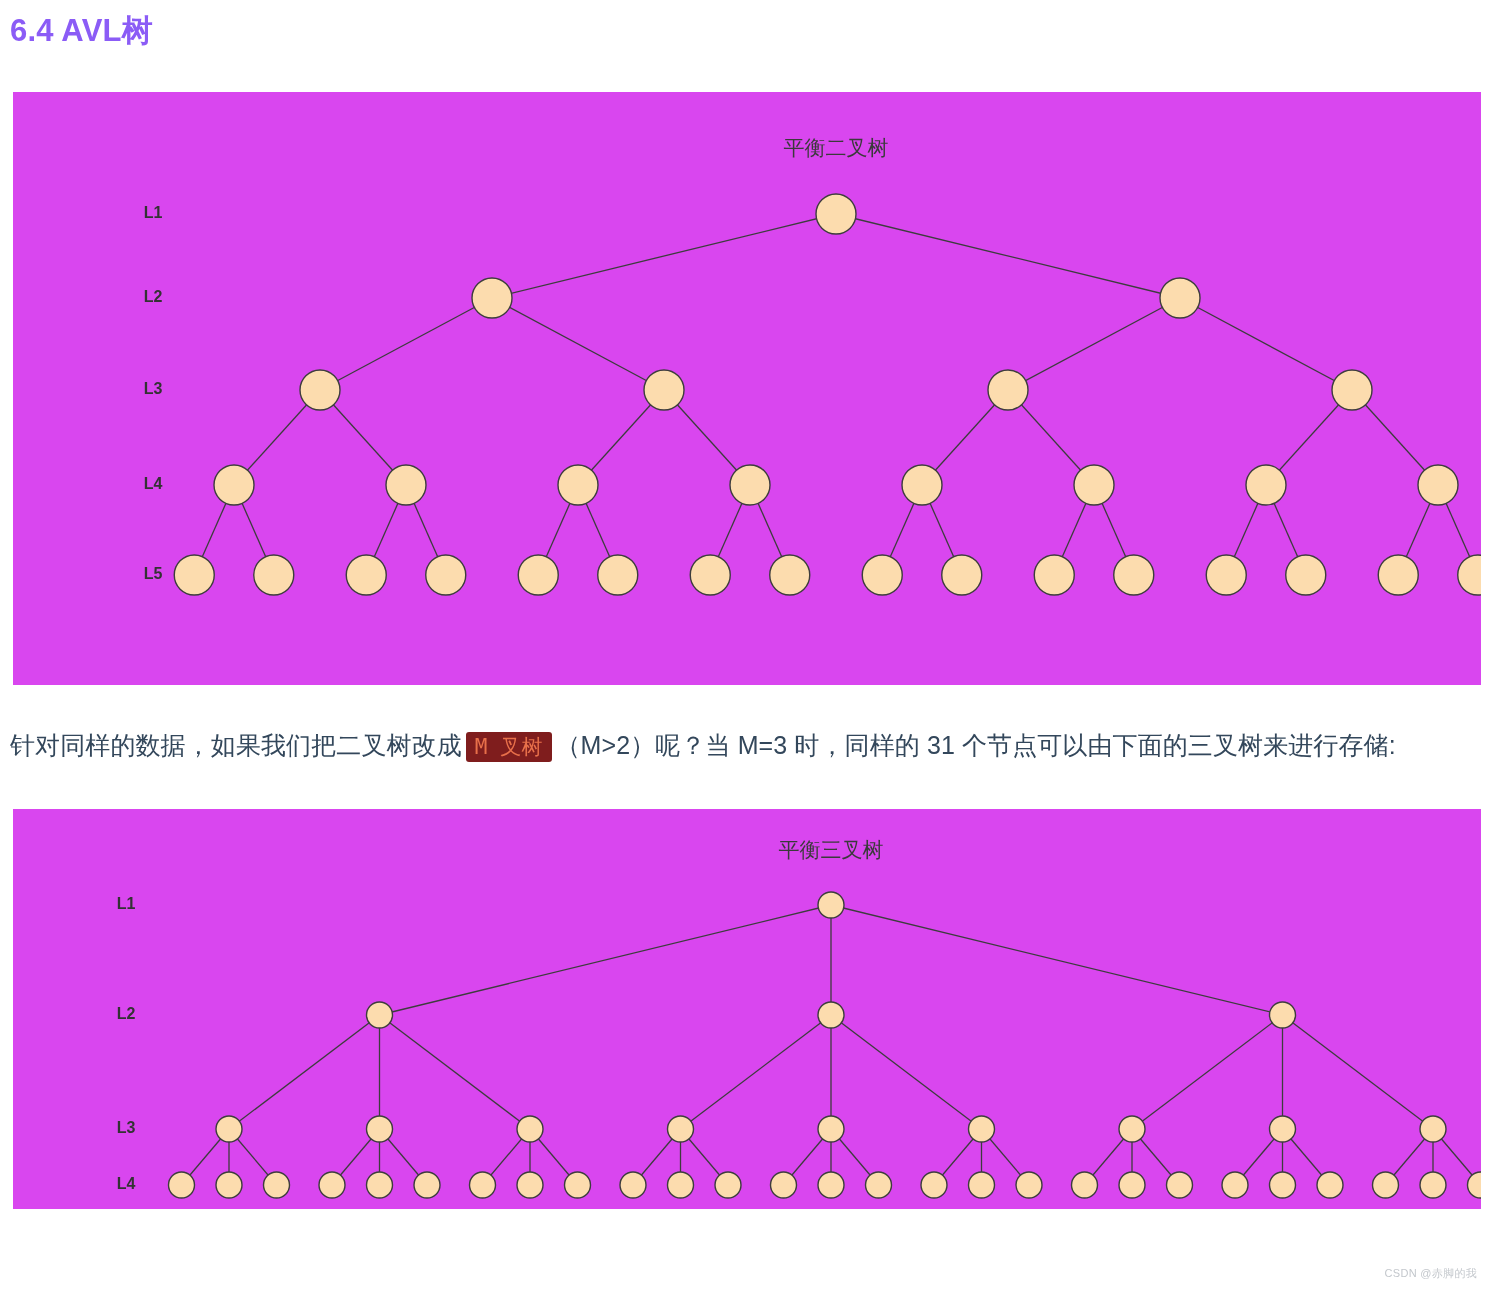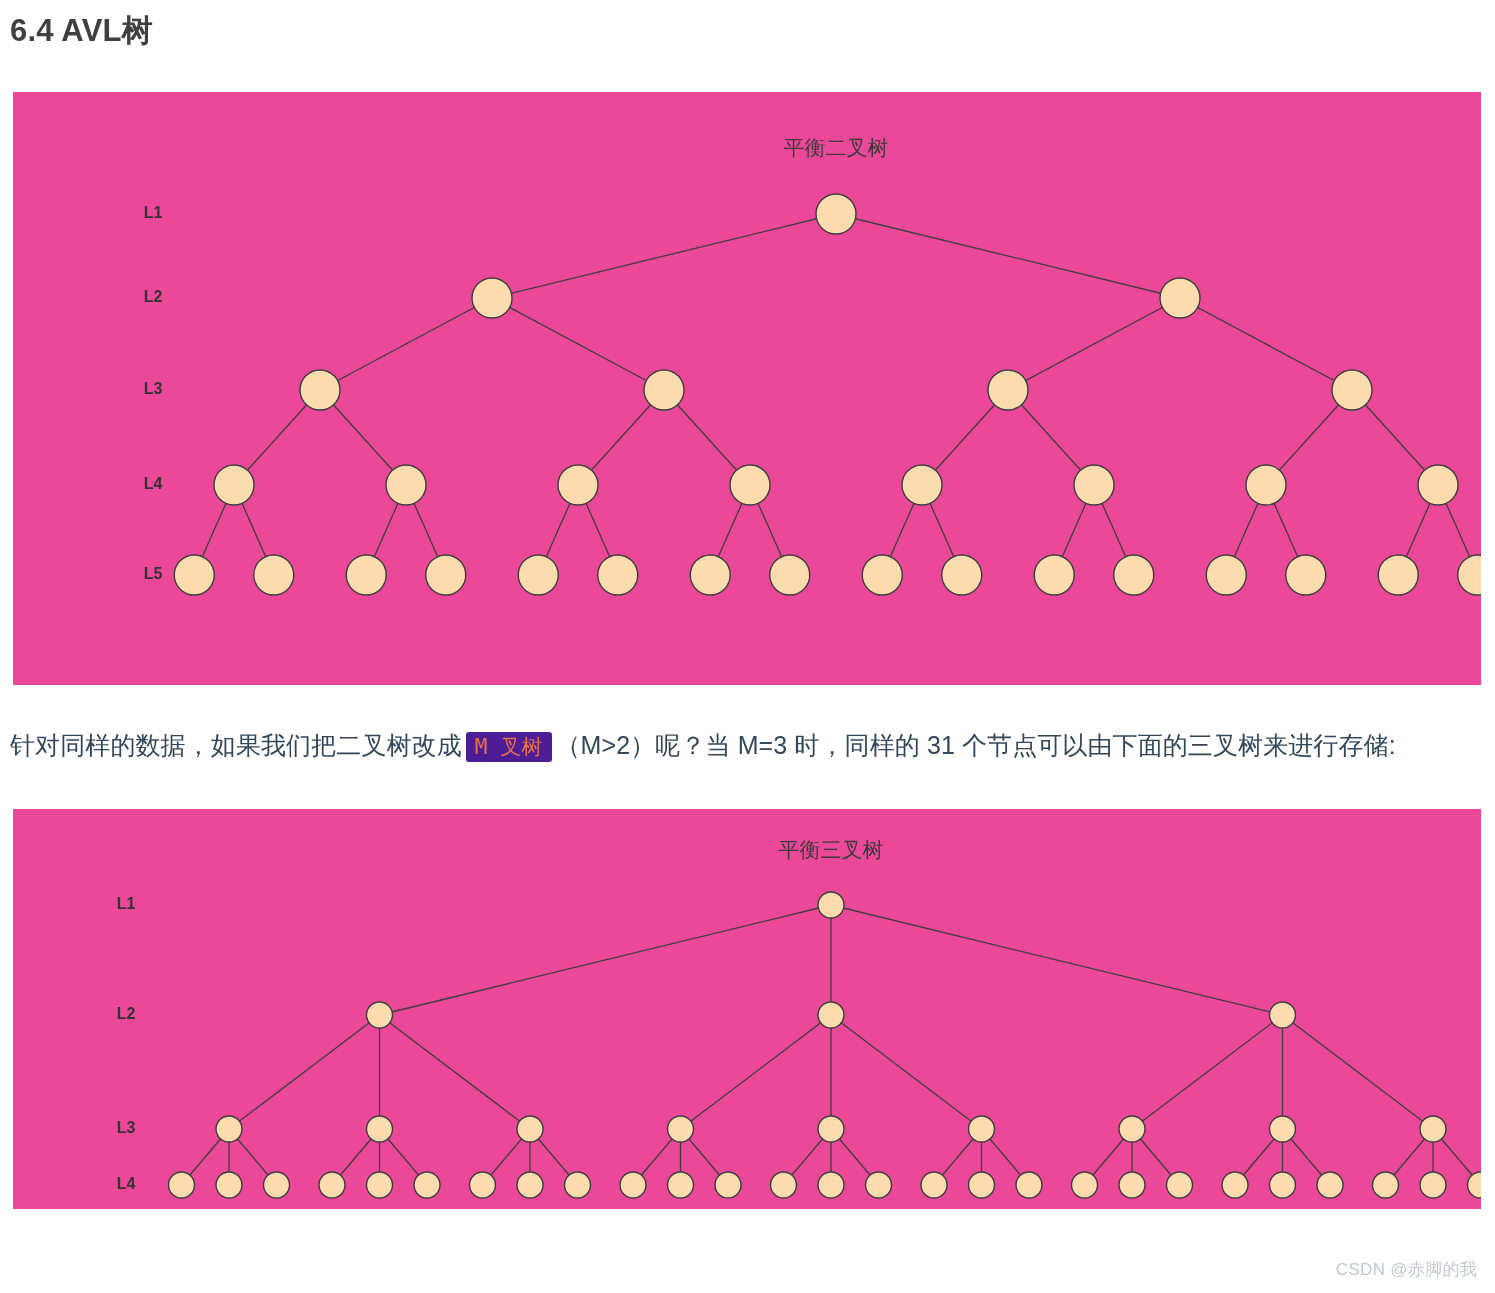--- a/index.html
+++ b/index.html
@@ -11,28 +11,28 @@
     width: 1495px;
     height: 1293px;
     font-family: "Liberation Sans", "DejaVu Sans", sans-serif;
     color: #2f3a4a;
     overflow: hidden;
     position: relative;
   }
   #page-title {
     font-size: 31px;
     font-weight: 700;
-    color: #404040;
+    color: #8b5cf6;
     letter-spacing: 0.2px;
     margin: 0;
     padding: 12px 0 0 10px;
     line-height: 1.2;
   }
   .figure-box {
-    background: #ec4899;
+    background: #d946ef;
     position: absolute;
   }
   #figure-binary {
     left: 13px;
     top: 92px;
     width: 1468px;
     height: 593px;
   }
   #figure-ternary {
     left: 13px;
@@ -73,34 +73,34 @@
     position: absolute;
     left: 10px;
     top: 700px;
     width: 1478px;
     font-size: 25px;
     line-height: 1.62;
     color: #33475b;
     letter-spacing: 0.1px;
   }
   #body-paragraph .inline-code {
-    background: #4c1d95;
+    background: #7f1d1d;
     color: #e8704a;
     font-family: "DejaVu Sans Mono", "Liberation Mono", monospace;
     font-size: 21px;
     padding: 3px 9px;
     border-radius: 3px;
     margin: 0 4px;
     white-space: pre;
   }
   #watermark {
     position: absolute;
     right: 18px;
     bottom: 12px;
-    font-size: 17px;
+    font-size: 11px;
     color: #c3c7cc;
     letter-spacing: 0.3px;
   }
 </style>
 </head>
 <body>
 
 <h1 id="page-title">6.4 AVL树</h1>
 
 <div class="figure-box" id="figure-binary">

